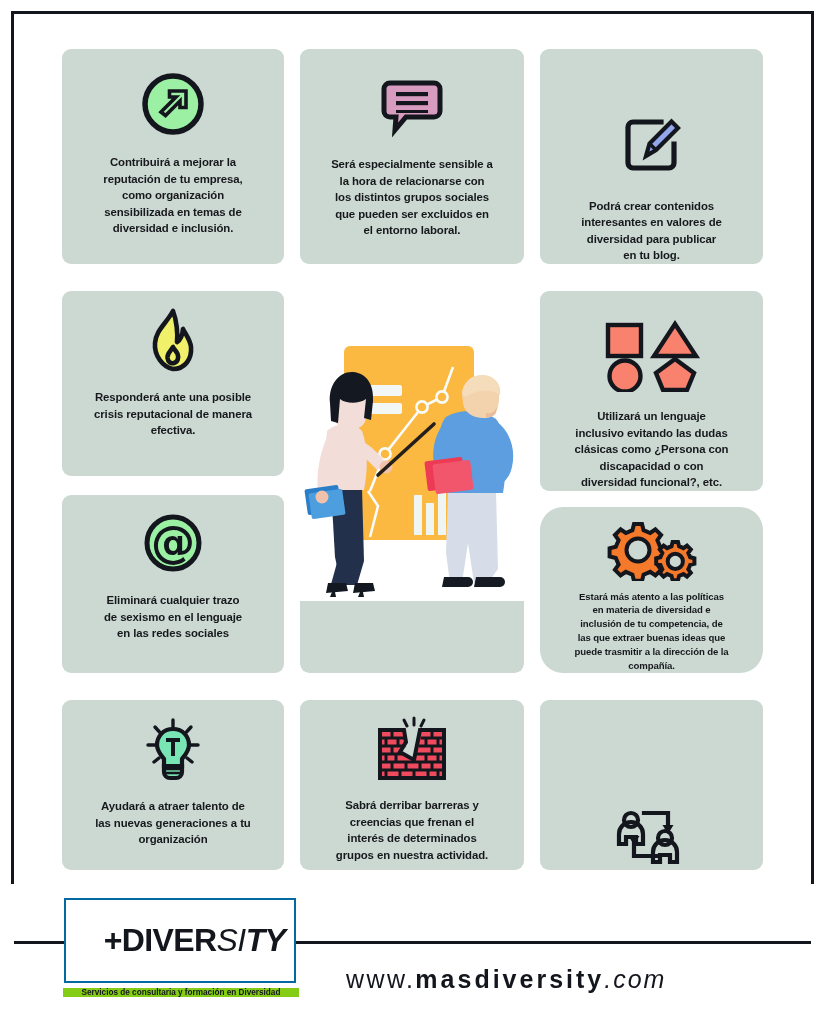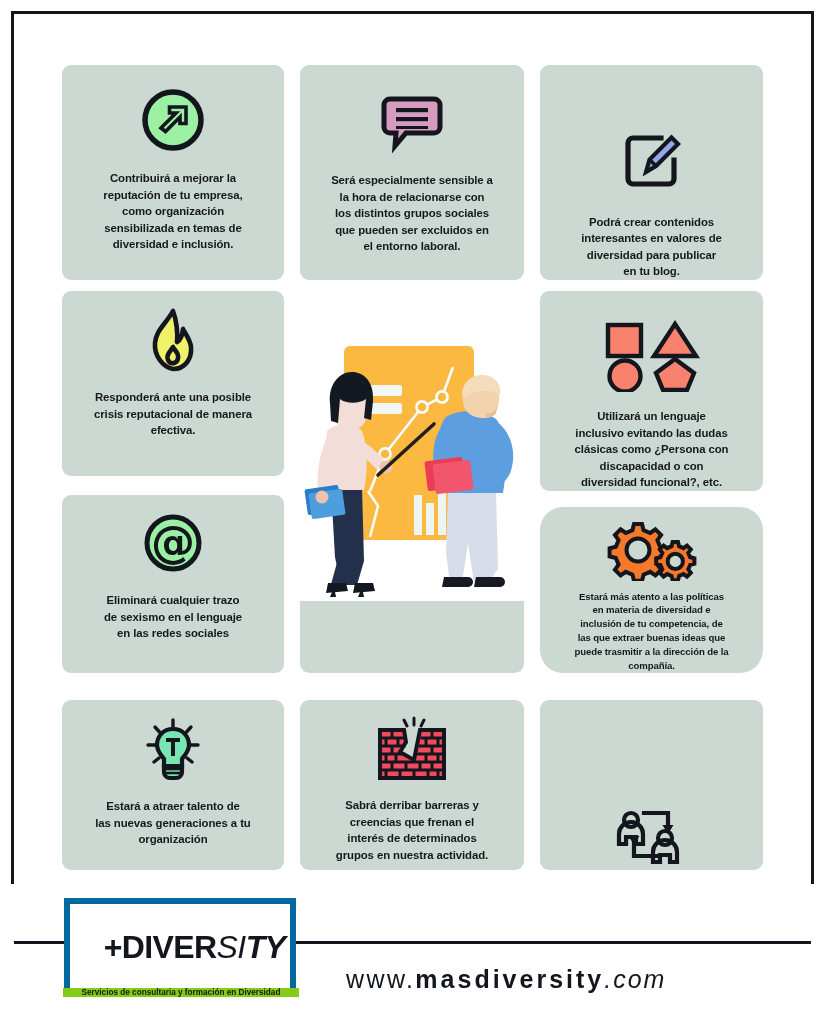--- a/index.html
+++ b/index.html
@@ -51,21 +51,21 @@
     white-space: pre-line;
   }
   .card.small .txt { font-size: 9.6px; line-height: 1.45; }
 
   
   .col1 { left: 13px;  width: 222px; }
   .col2 { left: 251px; width: 224px; }
   .col3 { left: 491px; width: 223px; justify-content: flex-end; }
 
   
-  .r1 { top: 20px;  height: 215px; }
+  .r1 { top: 4px;  height: 215px; }
   .r2 { top: 246px; height: 185px; }
   .r2b{ top: 246px; height: 200px; }
   .r3 { top: 450px; height: 178px; }
   .r3b{ top: 462px; height: 166px; }
   .r4 { top: 655px; height: 170px; }
 
   .pad-top-1 { padding-top: 22px; }
   .pad-top-2 { padding-top: 16px; }
   .pad-top-3 { padding-top: 14px; border-radius: 23px; }
 
@@ -93,23 +93,23 @@
   }
   .footer-rule {
     position: absolute;
     left: 3px; top: 57px;
     width: 797px; height: 3px;
     background: #14161d;
   }
   .logo-box {
     position: absolute;
     left: 53px; top: 14px;
-    width: 232px; height: 99px;
-    background: #ffffff;
-    border: 6px solid #0369a1;
+    width: 232px; height: 85px;
+    background: #ffffff;
+    border: 2px solid #0369a1;
     display: flex; align-items: center; justify-content: center;
     z-index: 3;
     padding-left: 29px;
   }
   .logo-text {
     font-size: 32px;
     letter-spacing: -0.6px;
     color: #14161d;
     white-space: nowrap;
   }
@@ -273,21 +273,21 @@
           </g>
           <path d="M33 13 C23 13 17 20.5 17 29 C17 35 21 39 24 43 V50 H42 V43 C45 39 49 35 49 29 C49 20.5 43 13 33 13 Z" fill="#7ae5b4" stroke="#14161d" stroke-width="4.2"></path>
           <path d="M24 50 H42 V56 A6 6 0 0 1 36 62 H30 A6 6 0 0 1 24 56 Z" fill="#7ae5b4" stroke="#14161d" stroke-width="4.2"></path>
           <g stroke="#14161d" stroke-width="2.6">
             <line x1="24" y1="53" x2="42" y2="53"></line>
             <line x1="25" y1="57" x2="41" y2="57"></line>
           </g>
           <path d="M26 24 H40 M33 24 V40" stroke="#14161d" stroke-width="4" fill="none"></path>
         </svg>
       </div>
-      <div class="txt" style="padding-top:16px">Estará a atraer talento de
+      <div class="txt" style="padding-top:16px">Ayudará a atraer talento de
 las nuevas generaciones a tu
 organización</div>
     </div>
 
     <div class="card col2 r4 pad-top-2">
       <div class="icon-wrap">
         <svg width="76" height="68" viewBox="0 0 76 68">
           <g stroke="#14161d" stroke-width="3" stroke-linecap="round">
             <line x1="40" y1="2" x2="40" y2="9"></line>
             <line x1="30" y1="4" x2="33" y2="10"></line>

